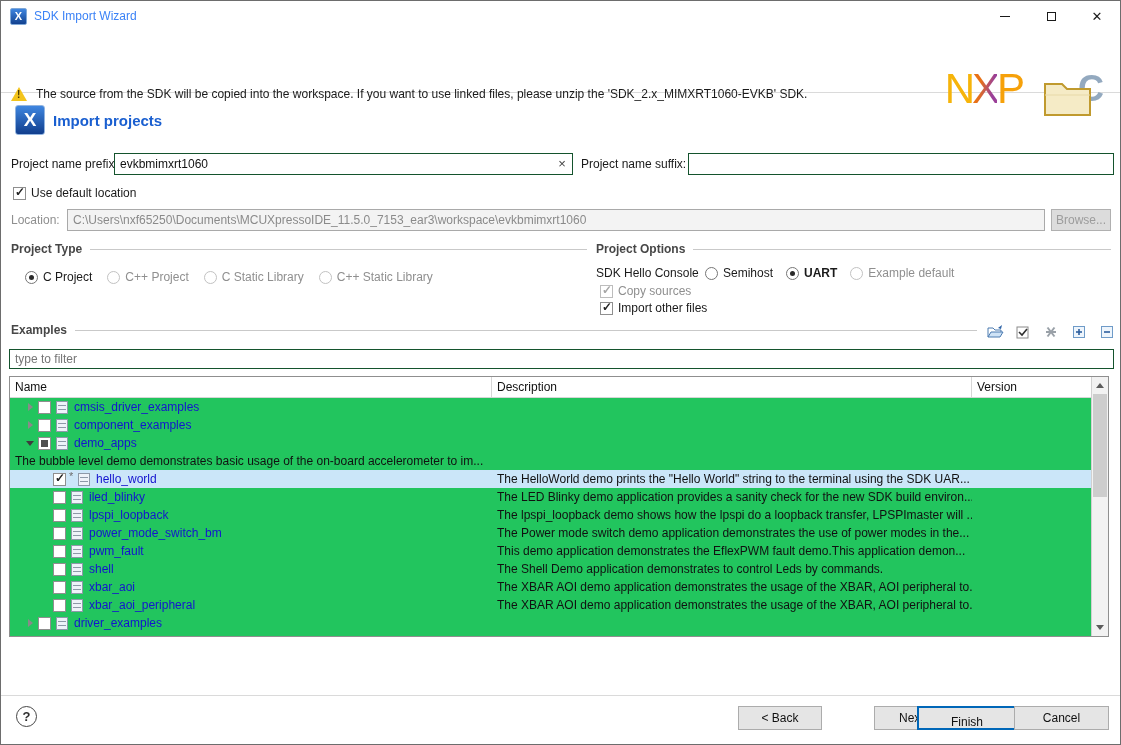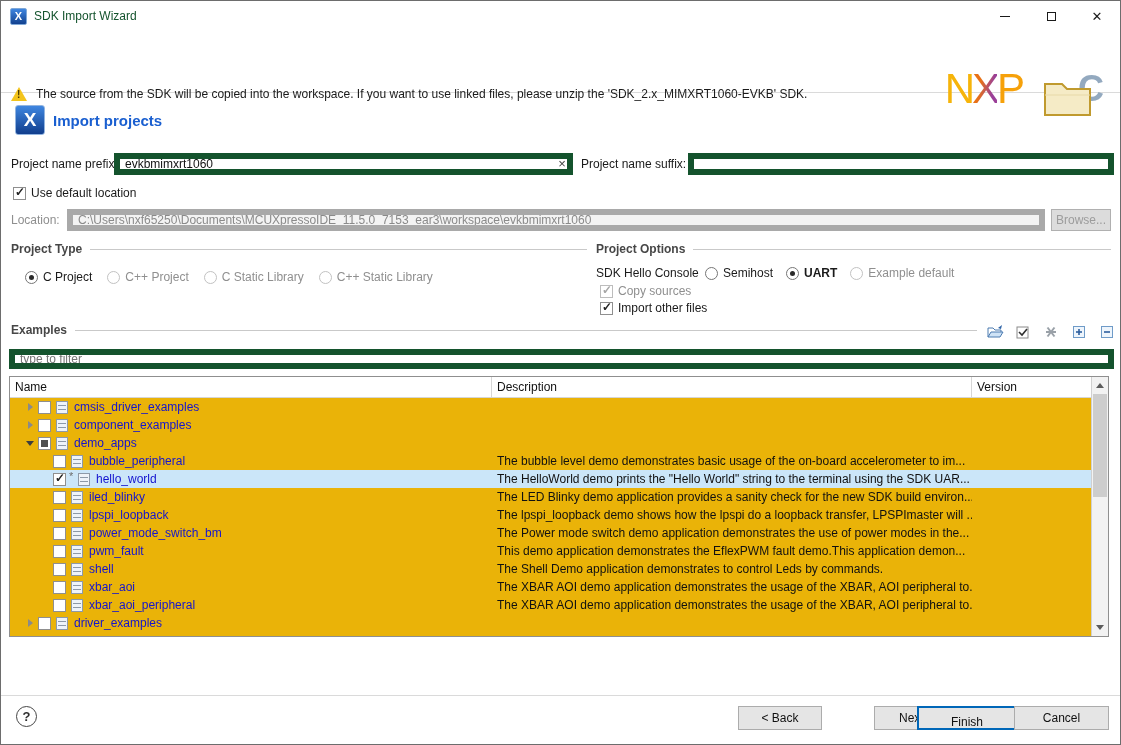--- a/index.html
+++ b/index.html
@@ -3,21 +3,21 @@
 <meta charset="utf-8">
 <style>
   html,body{margin:0;padding:0;}
   body{font-family:"Liberation Sans",sans-serif;background:#bfbfbf;}
   *{box-sizing:border-box;}
   .window{position:relative;width:1121px;height:745px;background:#ffffff;border:1px solid #6d6d6d;overflow:hidden;font-size:12px;color:#1a1a1a;}
 
   
   .titlebar{position:absolute;top:0;left:0;right:0;height:30px;display:flex;align-items:center;padding-left:9px;background:#fff;}
   .appicon{width:17px;height:17px;border-radius:2px;background:linear-gradient(#3f86e0,#12418f);color:#fff;font-weight:bold;font-size:11px;display:flex;align-items:center;justify-content:center;margin-right:7px;border:1px solid #7fa8d8;}
-  .wtitle{font-size:12px;color:#14532d;}
+  .wtitle{font-size:12px;color:#3b82f6;}
   .wcontrols{margin-left:auto;display:flex;height:30px;}
   .wbtn{width:46px;height:30px;display:flex;align-items:center;justify-content:center;color:#1a1a1a;}
   .min-glyph{display:block;width:10px;height:1px;background:#1a1a1a;}
   .max-glyph{display:block;width:9px;height:9px;border:1px solid #1a1a1a;}
   .close-glyph{font-size:13px;line-height:13px;}
 
   
   .banner{position:absolute;top:30px;left:0;right:0;height:62px;background:#fff;border-bottom:1px solid #dadada;}
   .warnrow{position:absolute;left:10px;top:56px;display:flex;align-items:center;gap:8px;}
   .warn-icon{position:relative;width:17px;height:14px;}
@@ -30,21 +30,21 @@
   .folderc{position:absolute;right:8px;top:34px;}
 
   
   .pagehead{position:absolute;top:100px;left:0;right:0;height:44px;}
   .bigicon{position:absolute;left:14px;top:4px;width:30px;height:30px;border-radius:3px;background:linear-gradient(#3f86e0,#113e8d);border:1px solid #92b4e0;color:#fff;font-weight:bold;font-size:19px;display:flex;align-items:center;justify-content:center;}
   .ptitle{position:absolute;left:52px;top:11px;font-size:15px;font-weight:bold;color:#1a5fd0;}
 
   
   .flabel{position:absolute;height:22px;line-height:22px;color:#1a1a1a;}
   .gray{color:#8f8f8f;}
-  input.txt{position:absolute;height:22px;border:6px solid #14532d;padding:0 18px 0 5px;font:12px "Liberation Sans",sans-serif;color:#111;background:#fff;}
+  input.txt{position:absolute;height:22px;border:1px solid #14532d;padding:0 18px 0 5px;font:12px "Liberation Sans",sans-serif;color:#111;background:#fff;}
   input.txt2{padding-right:5px;}
   .clear-x{position:absolute;width:14px;height:14px;line-height:14px;text-align:center;color:#444;font-size:13px;cursor:default;}
   input.disabled{background:#f3f3f3;color:#8a8a8a;border-color:#a9a9a9;}
   .btn-sm{position:absolute;height:22px;background:#dcdcdc;border:1px solid #b0b0b0;color:#9c9c9c;font-size:12px;display:flex;align-items:center;justify-content:center;}
 
   .cb{width:13px;height:13px;min-width:13px;border:1px solid #8f8f8f;background:#fff;position:relative;margin-right:5px;}
   .cb.checked::after{content:"✓";position:absolute;left:1px;top:-3px;font-size:12px;font-weight:bold;color:#222;}
   .cb.checked.graycb::after{color:#a6a6a6;}
   .cb.graycb{border-color:#bdbdbd;}
   .cb.partial::after{content:"";position:absolute;left:2px;top:2px;width:7px;height:7px;background:#4f4f4f;}
@@ -56,21 +56,21 @@
   .optrow{position:absolute;display:flex;align-items:center;}
 
   .group{position:absolute;display:flex;align-items:center;gap:8px;}
   .gtitle{font-weight:bold;color:#474747;white-space:nowrap;}
   .rule{flex:1;height:1px;background:#c9c9c9;}
 
   .exicons{position:absolute;left:984px;top:322px;display:flex;gap:9px;align-items:center;}
   .exicons .eib{display:flex;align-items:center;justify-content:center;width:19px;height:17px;}
 
   
-  .table{position:absolute;left:8px;top:375px;width:1100px;height:261px;border:1px solid #8f8f8f;background:#eab308;}
+  .table{position:absolute;left:8px;top:375px;width:1100px;height:261px;border:1px solid #8f8f8f;background:#22c55e;}
   .theader{position:absolute;left:0;top:0;right:17px;height:21px;border-bottom:1px solid #d6d6d6;display:flex;background:#fff;}
   .hcell{padding:3px 0 0 5px;border-right:1px solid #d6d6d6;font-size:12px;color:#111;}
   .hname{width:482px;}
   .hdesc{width:480px;}
   .hver{flex:1;border-right:none;}
   .tbody{position:absolute;left:0;top:21px;right:17px;bottom:0;}
   .trow{display:flex;height:18px;align-items:center;}
   .trow.selected{background:#cbe6f9;}
   .ncell{width:482px;display:flex;align-items:center;padding-left:12px;overflow:hidden;height:18px;}
   .lvl1 .ncell{padding-left:43px;}
@@ -286,25 +286,20 @@
             <span class="chev expanded"></span>
             <span class="cb partial"></span>
             <span class="tree-icon"></span>
             <span class="tname">demo_apps</span>
           </div>
         <div class="dcell"></div>
         <div class="vcell"></div>
       </div>
 
       <div class="trow lvl1">
-        <div class="ncell">
-            <span class="cb"></span>
-            <span class="tree-icon"></span>
-            <span class="tname">bubble_peripheral</span>
-          </div>
         <div class="dcell">The bubble level demo demonstrates basic usage of the on-board accelerometer to im...</div>
         <div class="vcell"></div>
       </div>
 
       <div class="trow lvl1 selected">
         <div class="ncell">
             <span class="cb checked"></span>
             <span class="deco"></span>
             <span class="tree-icon"></span>
             <span class="tname">hello_world</span>

